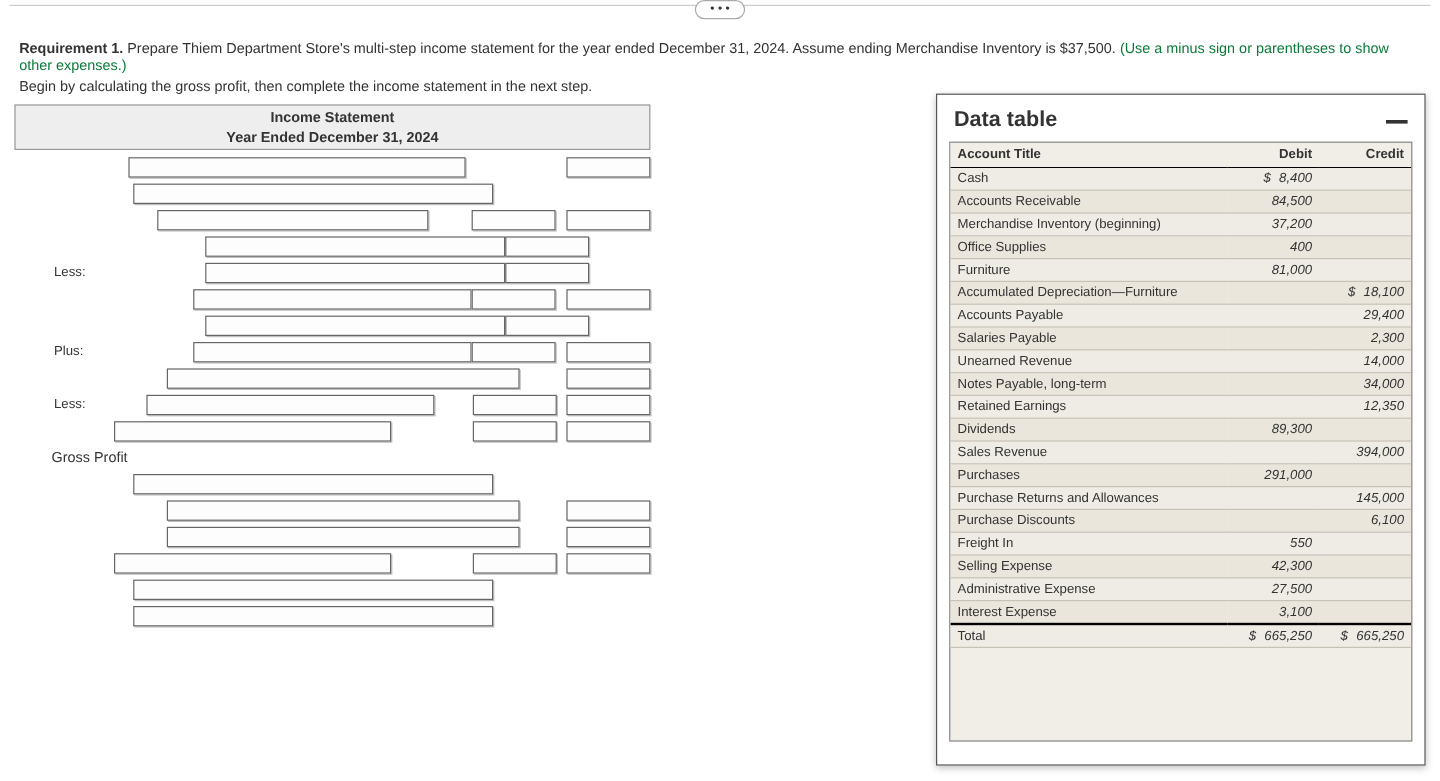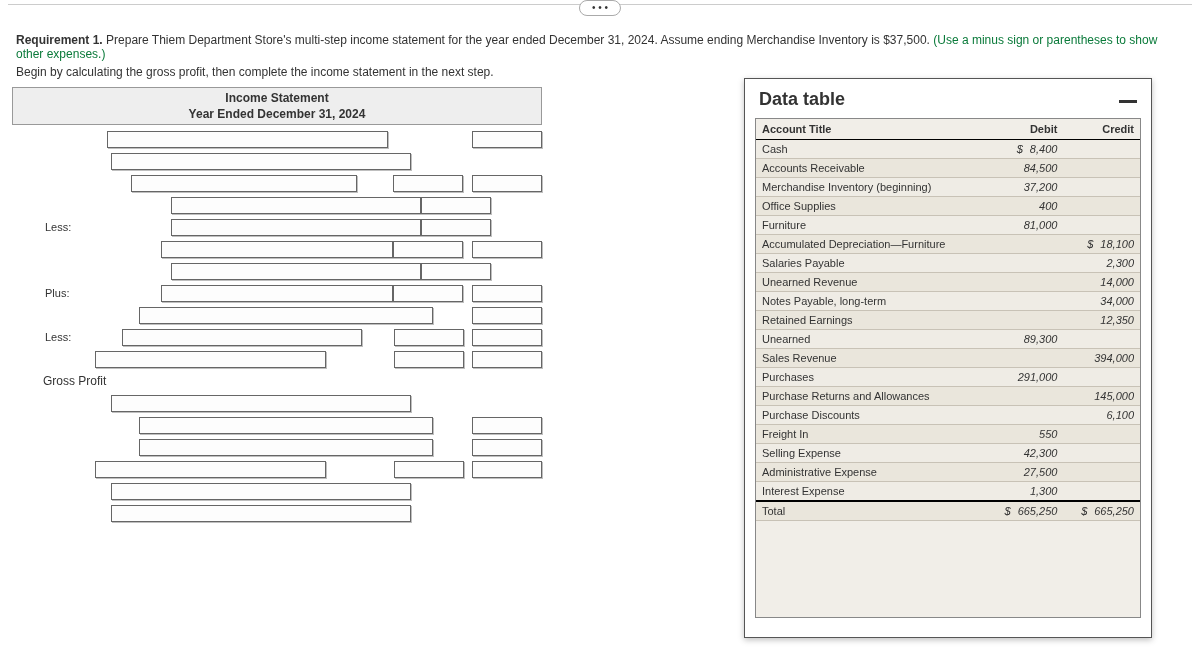--- a/index.html
+++ b/index.html
@@ -61,21 +61,21 @@
   }
   .w70 { width: 70px; }
   .w250 { width: 250px; }
   .w300 { width: 300px; }
   .gp-label { font-size: 12px; padding-left: 2px; }
 
   
   .panel {
     position: absolute;
     top: 78px;
-    left: 744px;
+    left: 780px;
     width: 408px;
     height: 560px;
     border: 1px solid #555;
     background: #fff;
     box-shadow: 0 2px 6px rgba(0,0,0,.25);
   }
   .panel-head {
     display: flex;
     justify-content: space-between;
     align-items: center;
@@ -304,41 +304,46 @@
             <td>Furniture</td>
             <td class="num">81,000</td>
             <td class="num"></td>
           </tr>
           <tr>
             <td>Accumulated Depreciation—Furniture</td>
             <td class="num"></td>
             <td class="num"><span class="dollar">$</span> 18,100</td>
           </tr>
           <tr>
+            <td>Accounts Payable</td>
+            <td class="num"></td>
+            <td class="num">29,400</td>
+          </tr>
+          <tr>
             <td>Salaries Payable</td>
             <td class="num"></td>
             <td class="num">2,300</td>
           </tr>
           <tr>
             <td>Unearned Revenue</td>
             <td class="num"></td>
             <td class="num">14,000</td>
           </tr>
           <tr>
             <td>Notes Payable, long-term</td>
             <td class="num"></td>
             <td class="num">34,000</td>
           </tr>
           <tr>
             <td>Retained Earnings</td>
             <td class="num"></td>
             <td class="num">12,350</td>
           </tr>
           <tr>
-            <td>Unearned</td>
+            <td>Dividends</td>
             <td class="num">89,300</td>
             <td class="num"></td>
           </tr>
           <tr>
             <td>Sales Revenue</td>
             <td class="num"></td>
             <td class="num">394,000</td>
           </tr>
           <tr>
             <td>Purchases</td>
@@ -365,21 +370,21 @@
             <td class="num">42,300</td>
             <td class="num"></td>
           </tr>
           <tr>
             <td>Administrative Expense</td>
             <td class="num">27,500</td>
             <td class="num"></td>
           </tr>
           <tr>
             <td>Interest Expense</td>
-            <td class="num">1,300</td>
+            <td class="num">3,100</td>
             <td class="num"></td>
           </tr>
           <tr class="total">
             <td>Total</td>
             <td class="num"><span class="dollar">$</span> 665,250</td>
             <td class="num"><span class="dollar">$</span> 665,250</td>
           </tr>
         </tbody>
     </table>
   </div>

